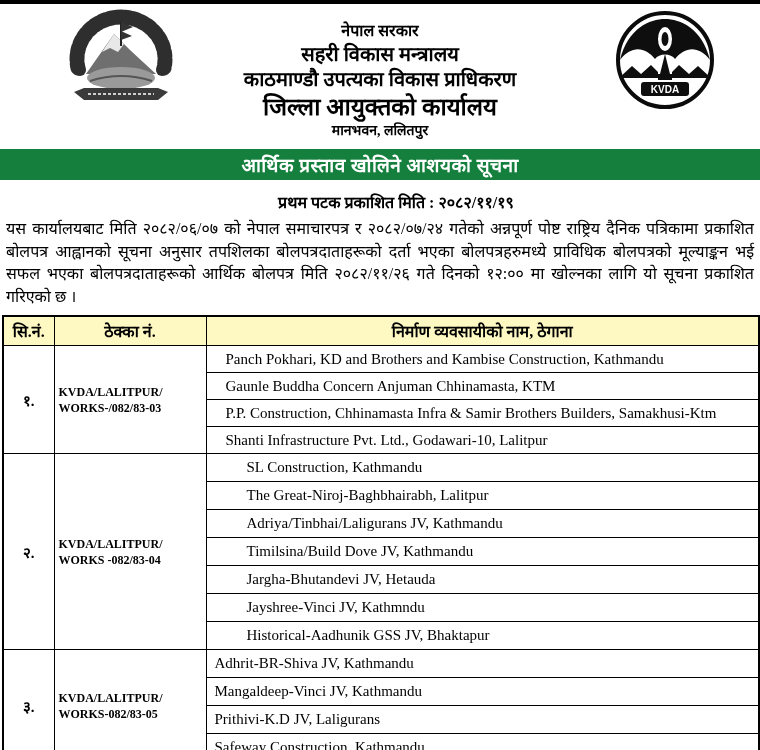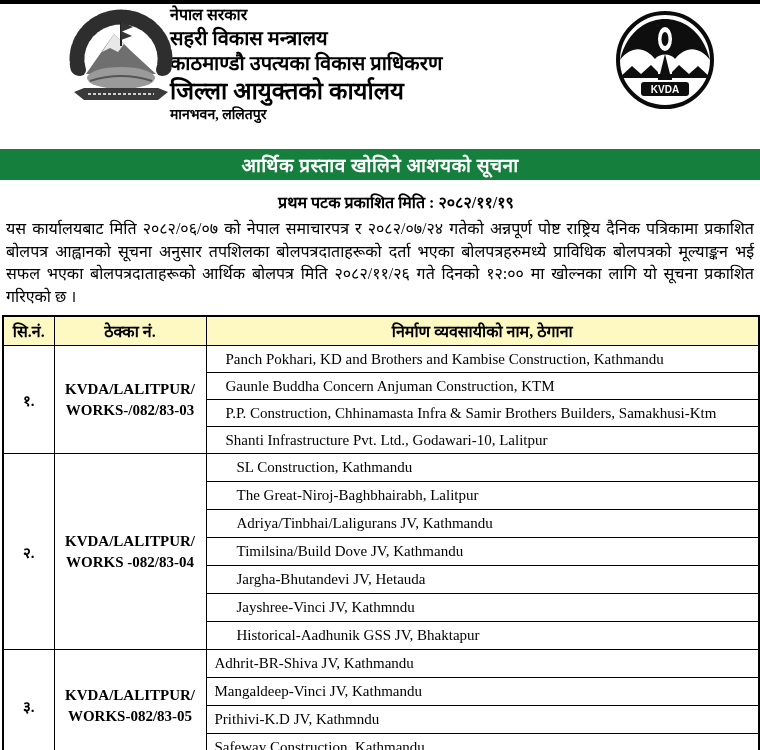--- a/index.html
+++ b/index.html
@@ -10,21 +10,21 @@
     font-family:"Liberation Serif","DejaVu Serif",serif;
     color:#000;
     overflow:hidden;
   }
   .top-strip{position:absolute;left:0;top:0;width:760px;height:4px;background:#000;}
 
   
   .header{position:relative;padding-top:6px;height:118px;}
   .emblem-left{position:absolute;left:60px;top:8px;width:122px;height:102px;}
   .logo-right{position:absolute;left:608px;top:8px;width:114px;height:104px;}
-  .header-text{width:420px;margin:0 auto;line-height:1.18;}
+  .header-text{width:420px;margin:16px auto;text-align:center;line-height:1.18;}
   .h-line1{font-size:16px;font-weight:bold;}
   .h-line2{font-size:20px;font-weight:bold;margin-top:2px;}
   .h-line3{font-size:20px;font-weight:bold;margin-top:2px;}
   .h-line4{font-size:24px;font-weight:bold;margin-top:1px;}
   .h-line5{font-size:14px;font-weight:bold;margin-top:2px;}
 
   
   .banner{
     margin-top:25px;height:31px;background:#15803d;color:#fff;
     display:flex;align-items:center;justify-content:center;
@@ -57,30 +57,30 @@
   table.main{border:2px solid #000;}
   th{
     background:#fef9c3;height:28px;
     font-size:16px;font-weight:bold;text-align:center;
   }
   td.sn{
     text-align:center;vertical-align:middle;
     font-size:15px;font-weight:bold;
   }
   td.contract{
-    text-align:center;vertical-align:middle;
-    font-size:15px;font-weight:bold;line-height:1.35;
+    vertical-align:middle;
+    font-size:12px;font-weight:bold;line-height:1.35;
   }
   td.bidder{
     font-size:15px;vertical-align:middle;
     height:26px;
   }
   tr.g2 td.bidder, tr.g3 td.bidder{height:27px;}
   td.bidder.p1{padding-left:19px;}
-  td.bidder.p2{padding-left:30px;}
+  td.bidder.p2{padding-left:40px;}
   td.bidder.p3{padding-left:8px;}
 </style>
 </head>
 <body>
 
 <div class="page">
   <div class="top-strip"></div>
 
   <div class="header">
 
@@ -139,21 +139,21 @@
       <th>ठेक्का नं.</th>
       <th>निर्माण व्यवसायीको नाम, ठेगाना</th>
     </tr>
 
     <tr class="g1">
       <td class="sn" rowspan="4">१.</td>
       <td class="contract" rowspan="4">KVDA/LALITPUR/ WORKS-/082/83-03</td>
       <td class="bidder p1">Panch Pokhari, KD and Brothers and Kambise Construction, Kathmandu</td>
     </tr>
     <tr class="g1">
-          <td class="bidder p1">Gaunle Buddha Concern Anjuman Construction, KTM</td>
+          <td class="bidder p1">Gaunle Buddha Concern Anjuman Chhinamasta, KTM</td>
         </tr>
     <tr class="g1">
           <td class="bidder p1">P.P. Construction, Chhinamasta Infra &amp; Samir Brothers Builders, Samakhusi-Ktm</td>
         </tr>
     <tr class="g1">
           <td class="bidder p1">Shanti Infrastructure Pvt. Ltd., Godawari-10, Lalitpur</td>
         </tr>
 
     <tr class="g2">
       <td class="sn" rowspan="7">२.</td>
@@ -181,21 +181,21 @@
 
     <tr class="g3">
       <td class="sn" rowspan="4">३.</td>
       <td class="contract" rowspan="4">KVDA/LALITPUR/ WORKS-082/83-05</td>
       <td class="bidder p3">Adhrit-BR-Shiva JV, Kathmandu</td>
     </tr>
     <tr class="g3">
           <td class="bidder p3">Mangaldeep-Vinci JV, Kathmandu</td>
         </tr>
     <tr class="g3">
-          <td class="bidder p3">Prithivi-K.D JV, Kathmndu</td>
+          <td class="bidder p3">Prithivi-K.D JV, Laligurans</td>
         </tr>
     <tr class="g3">
           <td class="bidder p3">Safeway Construction, Kathmandu</td>
         </tr>
   </tbody>
     </table>
 
 </div>
 
 </body></html>

